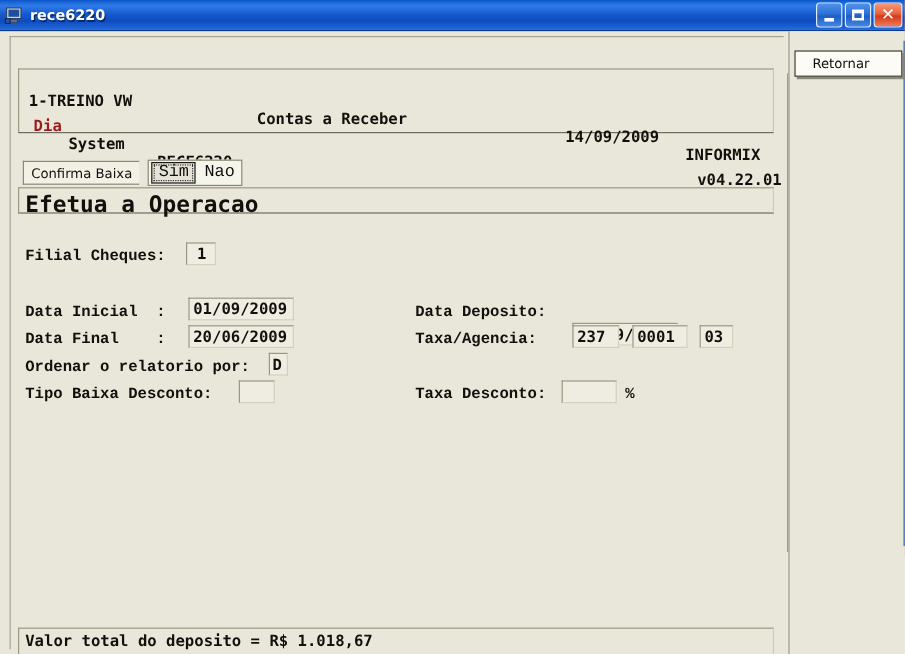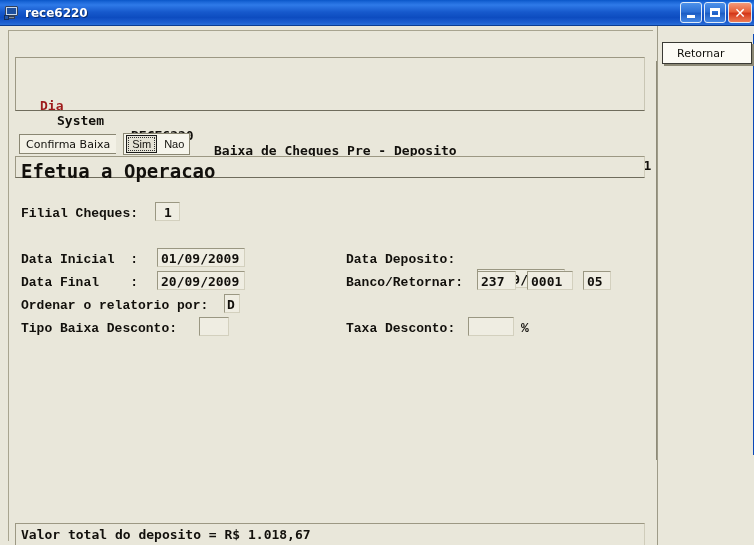--- a/index.html
+++ b/index.html
@@ -174,22 +174,22 @@
   }
   .tb-gap { width: 7px; }
   .tb-group {
     display: flex;
     border: 1px solid #8a8773;
     background: #F6F5EC;
     height: 22px;
     align-items: center;
   }
   .tb-btn {
-    font-family: Liberation Sans, sans-serif;
-    font-size: 11px;
+    font-family: Liberation Mono, monospace;
+    font-size: 14px;
     color: #11100c;
     padding: 0 5px;
     height: 20px;
     display: flex;
     align-items: center;
     line-height: 11px;
   }
   .tb-btn.selected {
     border: 1px solid #1a1a1a;
     background: #E5E3D6;
@@ -343,25 +343,30 @@
         <div class="gl-close">✕</div>
       </div>
     </div>
   </div>
 
   <div id="client">
 
     <div id="main-pane">
 
       <div id="header-box">
+        <div class="hdr-line" id="hdr-row1">
+          <span class="cell" style="left:8px;">1-TREINO VW</span>
+          <span class="cell" style="left:198px;">Contas a Receber</span>
+          <span class="cell" style="left:455px;">14/09/2009</span>
+          <span class="cell" style="left:555px;">INFORMIX</span>
+        </div>
         <div class="hdr-line" id="hdr-row2">
-          <span class="cell red" style="left:24px;">Dia</span>
+          <span class="cell red" style="left:12px;">Dia</span>
           <span class="cell" style="left:41px;">System</span>
           <span class="cell" style="left:115px;">RECE6220</span>
-          <span class="cell" style="left:198px;">Baixa de Cheques Pre - Deposito</span>
           <span class="cell" style="left:565px;">v04.22.01</span>
         </div>
       </div>
 
       <div id="toolbar">
         <div class="tb-label">Confirma Baixa</div>
         <div class="tb-gap"></div>
         <div class="tb-group">
           <div class="tb-btn selected">Sim</div>
           <div class="tb-btn">Nao</div>
@@ -374,35 +379,35 @@
 
       <div>
 
         <span class="flabel" style="left:12px; top:175px;">Filial Cheques:</span>
         <span class="finput" style="left:146px; top:171px; width:25px; text-align:center;">1</span>
 
         <span class="flabel" style="left:12px; top:221px;">Data Inicial  :</span>
         <span class="finput" style="left:148px; top:217px; width:88px;">01/09/2009</span>
 
         <span class="flabel" style="left:12px; top:244px;">Data Final    :</span>
-        <span class="finput" style="left:148px; top:240px; width:88px;">20/09/2009</span>
+        <span class="finput" style="left:148px; top:240px; width:88px;">20/06/2009</span>
 
         <span class="flabel" style="left:12px; top:267px;">Ordenar o relatorio por:</span>
         <span class="finput" style="left:215px; top:263px; width:16px; text-align:center; padding-left:0;">D</span>
 
         <span class="flabel" style="left:12px; top:290px;">Tipo Baixa Desconto:</span>
         <span class="finput" style="left:190px; top:286px; width:30px;"></span>
 
         <span class="flabel" style="left:337px; top:221px;">Data Deposito:</span>
         <span class="finput" style="left:468px; top:217px; width:88px;margin-top:21px;">15/09/2009</span>
 
-        <span class="flabel" style="left:337px; top:244px;">Banco/Retornar:</span>
+        <span class="flabel" style="left:337px; top:244px;">Taxa/Agencia:</span>
         <span class="finput" style="left:468px; top:240px; width:39px;">237</span>
         <span class="finput" style="left:518px; top:240px; width:46px;">0001</span>
-        <span class="finput" style="left:574px; top:240px; width:28px;">05</span>
+        <span class="finput" style="left:574px; top:240px; width:28px;">03</span>
 
         <span class="flabel" style="left:337px; top:290px;">Taxa Desconto:</span>
         <span class="finput" style="left:459px; top:286px; width:46px;"></span>
         <span class="flabel" style="left:512px; top:290px;">%</span>
       </div>
 
       <div id="divider-line"></div>
       <div id="divider-track"></div>
       <div id="resize-handle">
         <div class="tri"></div>

